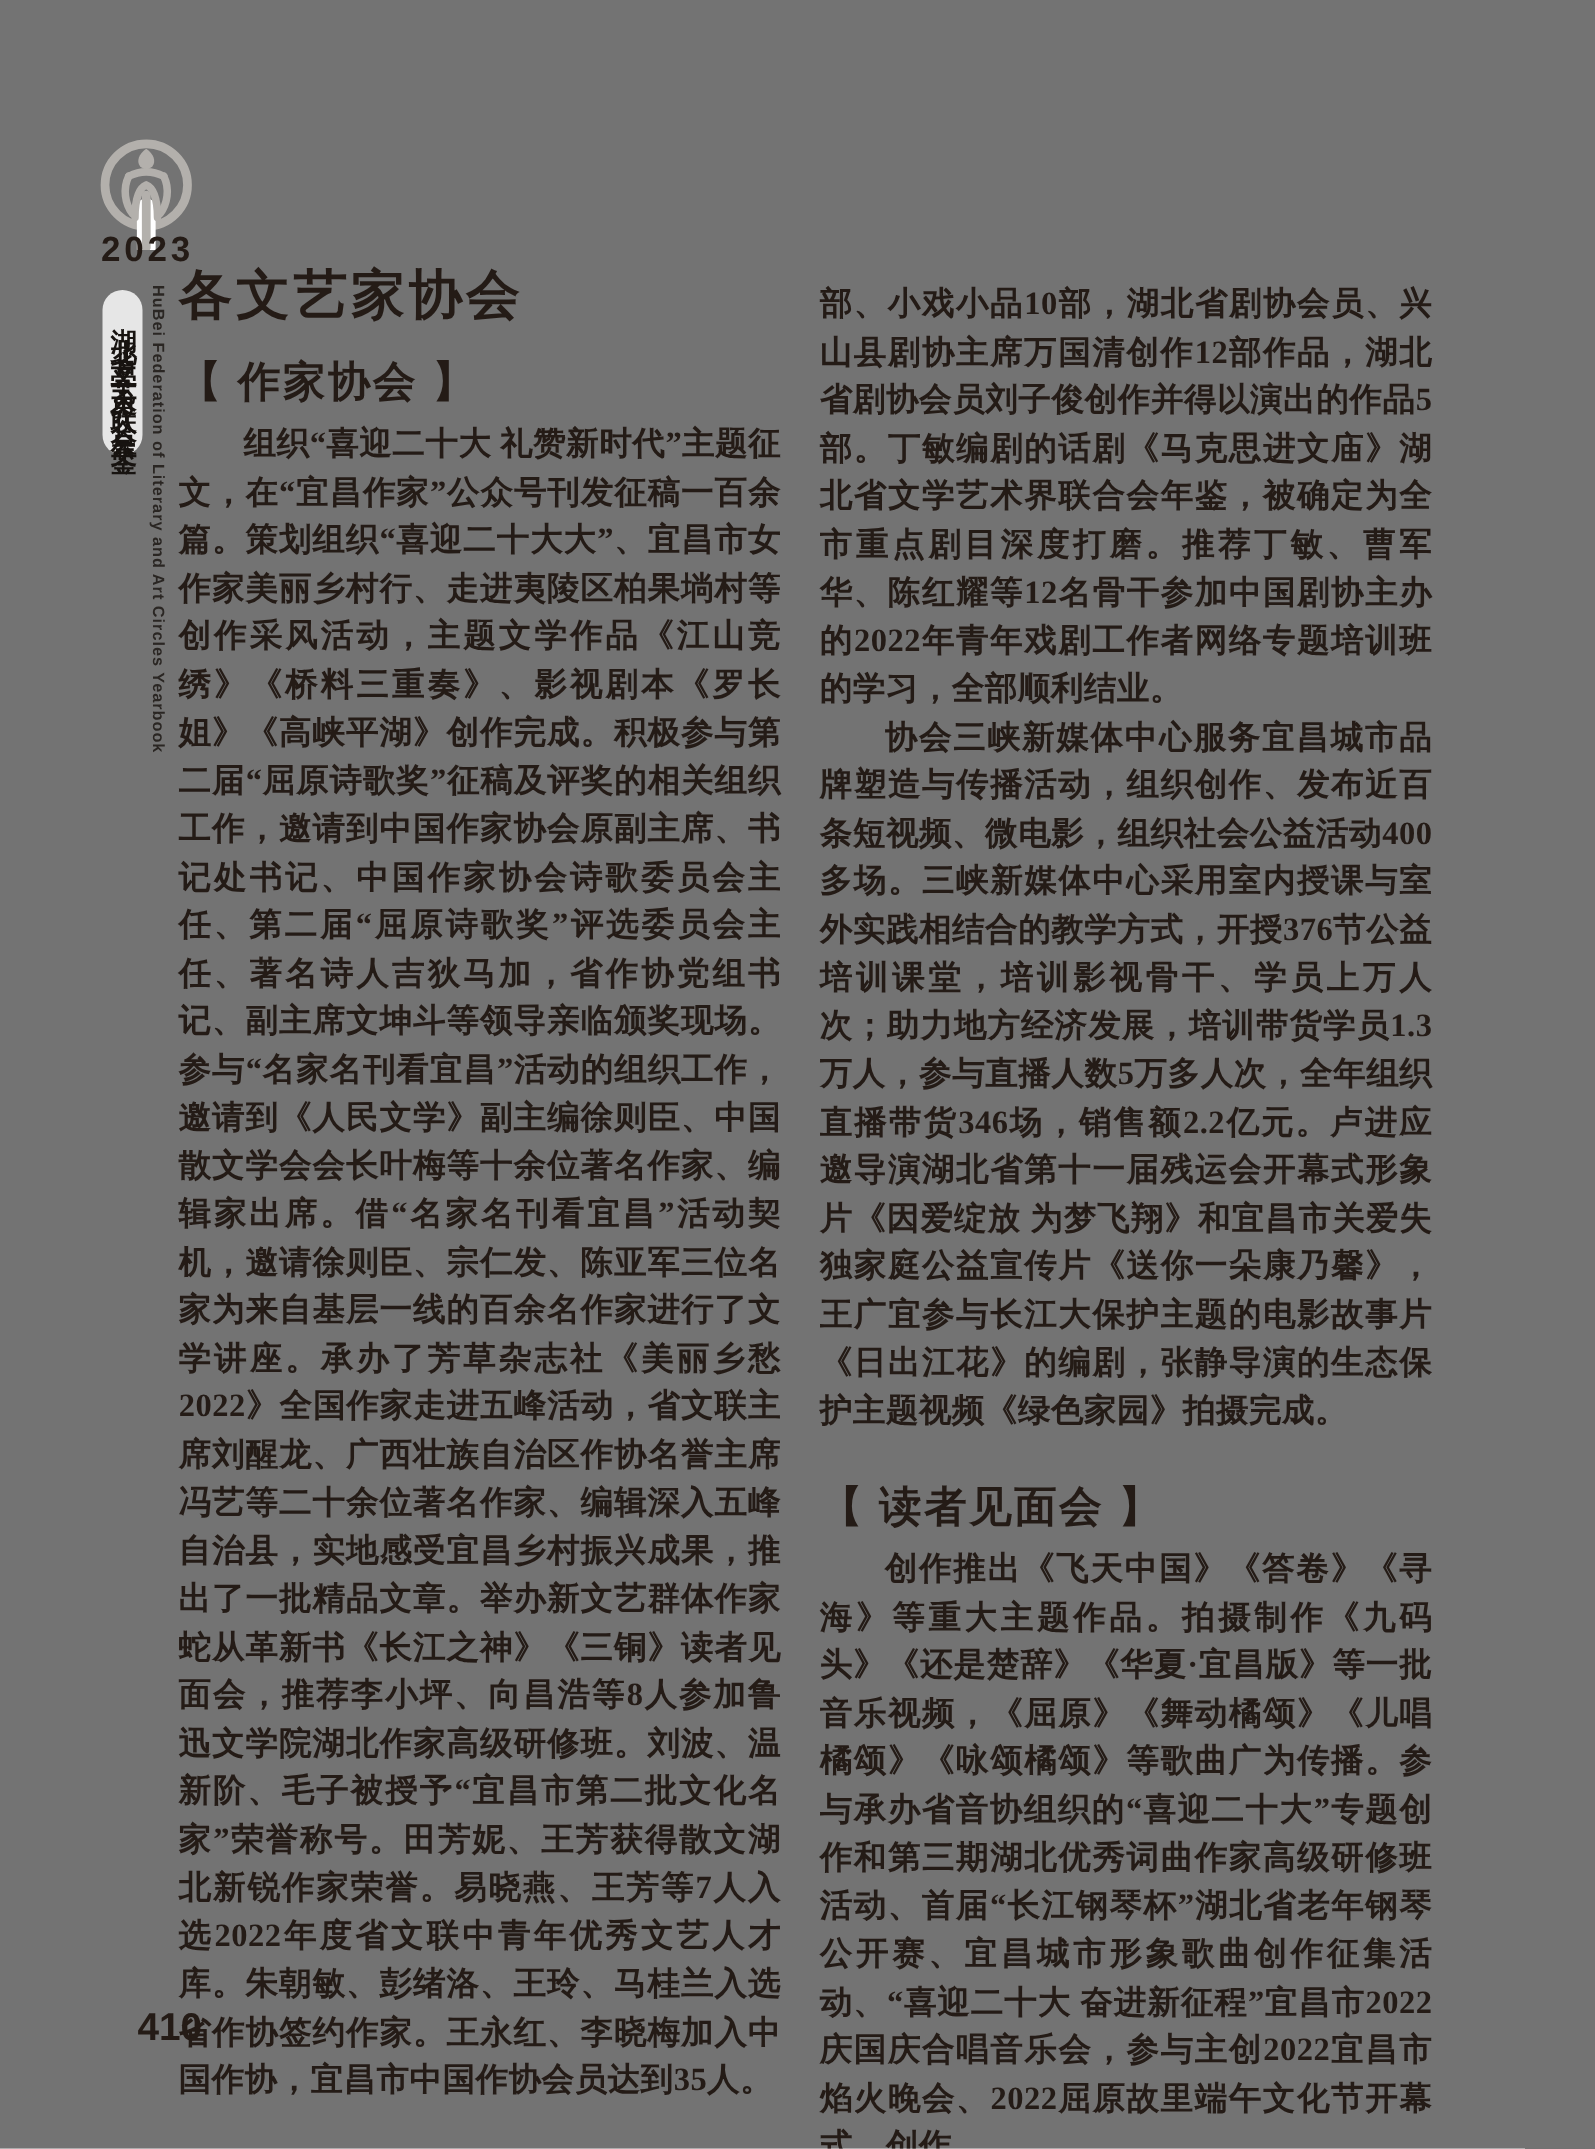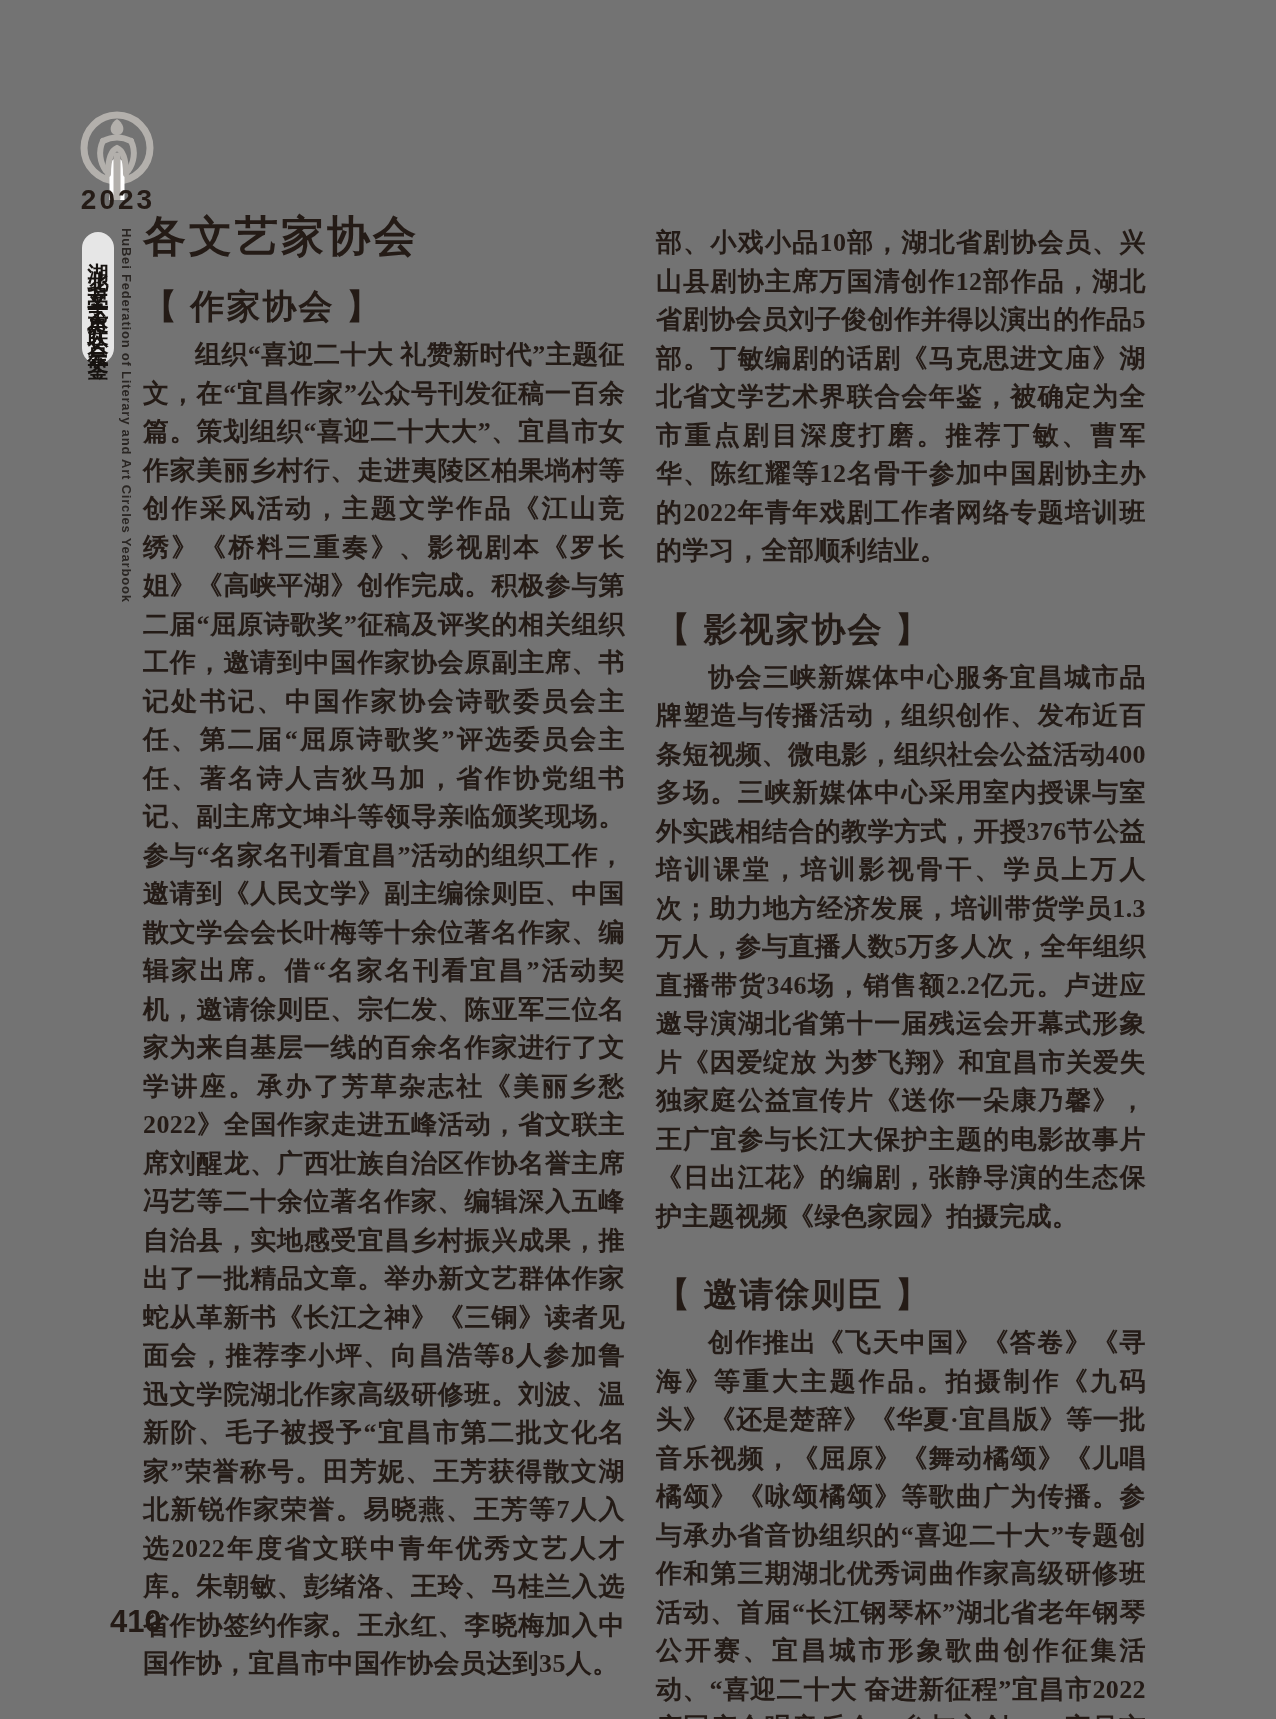--- a/index.html
+++ b/index.html
@@ -86,21 +86,20 @@
     <h1 class="article-title">各文艺家协会</h1>
 
     <h2 class="section-head first">【 作家协会 】</h2>
     <p class="body-par indent">组织“喜迎二十大 礼赞新时代”主题征文，在“宜昌作家”公众号刊发征稿一百余篇。策划组织“喜迎二十大大”、宜昌市女作家美丽乡村行、走进夷陵区柏果埫村等创作采风活动，主题文学作品《江山竞绣》《桥料三重奏》、影视剧本《罗长姐》《高峡平湖》创作完成。积极参与第二届“屈原诗歌奖”征稿及评奖的相关组织工作，邀请到中国作家协会原副主席、书记处书记、中国作家协会诗歌委员会主任、第二届“屈原诗歌奖”评选委员会主任、著名诗人吉狄马加，省作协党组书记、副主席文坤斗等领导亲临颁奖现场。参与“名家名刊看宜昌”活动的组织工作，邀请到《人民文学》副主编徐则臣、中国散文学会会长叶梅等十余位著名作家、编辑家出席。借“名家名刊看宜昌”活动契机，邀请徐则臣、宗仁发、陈亚军三位名家为来自基层一线的百余名作家进行了文学讲座。承办了芳草杂志社《美丽乡愁2022》全国作家走进五峰活动，省文联主席刘醒龙、广西壮族自治区作协名誉主席冯艺等二十余位著名作家、编辑深入五峰自治县，实地感受宜昌乡村振兴成果，推出了一批精品文章。举办新文艺群体作家蛇从革新书《长江之神》《三铜》读者见面会，推荐李小坪、向昌浩等8人参加鲁迅文学院湖北作家高级研修班。刘波、温新阶、毛子被授予“宜昌市第二批文化名家”荣誉称号。田芳妮、王芳获得散文湖北新锐作家荣誉。易晓燕、王芳等7人入选2022年度省文联中青年优秀文艺人才库。朱朝敏、彭绪洛、王玲、马桂兰入选省作协签约作家。王永红、李晓梅加入中国作协，宜昌市中国作协会员达到35人。</p>
 
   </div>
 
   <div class="col col-right">
     <p class="body-par">部、小戏小品10部，湖北省剧协会员、兴山县剧协主席万国清创作12部作品，湖北省剧协会员刘子俊创作并得以演出的作品5部。丁敏编剧的话剧《马克思进文庙》湖北省文学艺术界联合会年鉴，被确定为全市重点剧目深度打磨。推荐丁敏、曹军华、陈红耀等12名骨干参加中国剧协主办的2022年青年戏剧工作者网络专题培训班的学习，全部顺利结业。</p>
 
-    <h2 class="section-head">【 影视家协会 】</h2>
     <p class="body-par indent">协会三峡新媒体中心服务宜昌城市品牌塑造与传播活动，组织创作、发布近百条短视频、微电影，组织社会公益活动400多场。三峡新媒体中心采用室内授课与室外实践相结合的教学方式，开授376节公益培训课堂，培训影视骨干、学员上万人次；助力地方经济发展，培训带货学员1.3万人，参与直播人数5万多人次，全年组织直播带货346场，销售额2.2亿元。卢进应邀导演湖北省第十一届残运会开幕式形象片《因爱绽放 为梦飞翔》和宜昌市关爱失独家庭公益宣传片《送你一朵康乃馨》，王广宜参与长江大保护主题的电影故事片《日出江花》的编剧，张静导演的生态保护主题视频《绿色家园》拍摄完成。</p>
 
-    <h2 class="section-head">【 邀请徐则臣 】</h2>
+    <h2 class="section-head">【 读者见面会 】</h2>
     <p class="body-par indent">创作推出《飞天中国》《答卷》《寻海》等重大主题作品。拍摄制作《九码头》《还是楚辞》《华夏·宜昌版》等一批音乐视频，《屈原》《舞动橘颂》《儿唱橘颂》《咏颂橘颂》等歌曲广为传播。参与承办省音协组织的“喜迎二十大”专题创作和第三期湖北优秀词曲作家高级研修班活动、首届“长江钢琴杯”湖北省老年钢琴公开赛、宜昌城市形象歌曲创作征集活动、“喜迎二十大 奋进新征程”宜昌市2022庆国庆合唱音乐会，参与主创2022宜昌市焰火晚会、2022屈原故里端午文化节开幕式，创作</p>
   </div>
 
   <div class="page-num">410</div>
 </div>
 
 </body></html>

